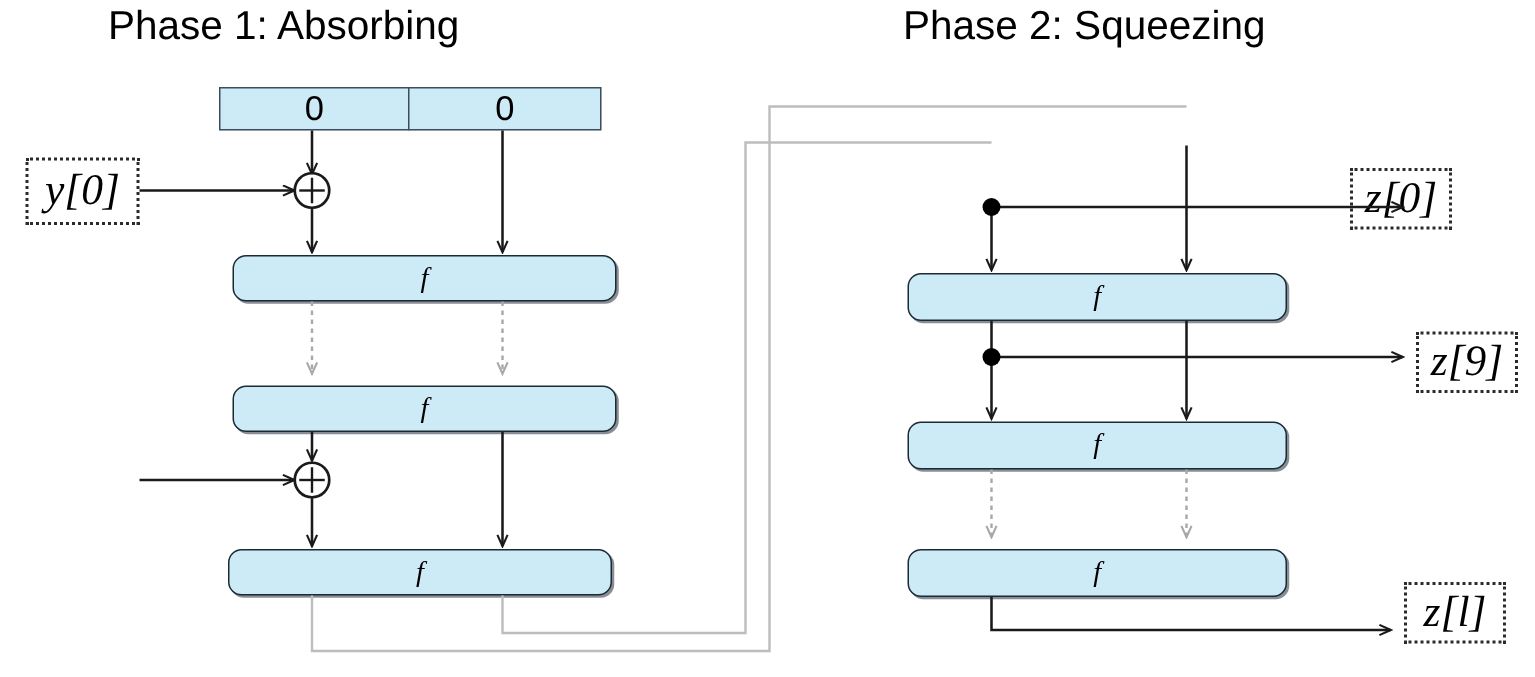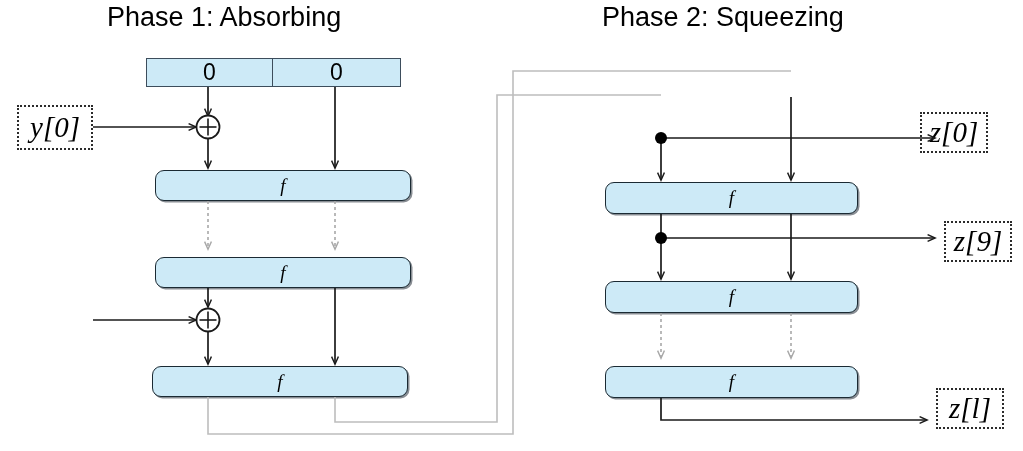--- a/index.html
+++ b/index.html
@@ -23,21 +23,21 @@
     height: 451px;
   }
   .phase-title {
     position: absolute;
     font-size: 27px;
     color: #000000;
     font-family: "Liberation Sans", sans-serif;
     white-space: nowrap;
     letter-spacing: 0px;
   }
-  #title-p1 { left: 72px; top: 2px; margin-left: 35px; }
+  #title-p1 { left: 72px; top: 2px; }
   #title-p2 { left: 602px; top: 2px; }
 
   .state-cell {
     position: absolute;
     box-sizing: border-box;
     background: #cdeaf7;
     border: 1.6px solid #3d4d5c;
     font-size: 23px;
     color: #000;
     display: flex;
@@ -91,21 +91,21 @@
   <div class="fbox" style="left:155px; top:170px; width:256px; height:31px;">f</div>
   <div class="fbox" style="left:155px; top:257px; width:256px; height:31px;">f</div>
   <div class="fbox" style="left:152px; top:366px; width:256px; height:31px;">f</div>
 
   <div class="io-box" style="left:17px; top:105px; width:76px; height:45px;">y[0]</div>
 
   <div class="fbox" style="left:605px; top:182px; width:253px; height:32px;">f</div>
   <div class="fbox" style="left:605px; top:281px; width:253px; height:32px;">f</div>
   <div class="fbox" style="left:605px; top:366px; width:253px; height:32px;">f</div>
 
-  <div class="io-box" style="left:920px; top:112px; width:68px; height:41px;">z[0]</div>
+  <div class="io-box" style="left:900px; top:112px; width:68px; height:41px;">z[0]</div>
   <div class="io-box" style="left:944px; top:221px; width:68px; height:41px;">z[9]</div>
   <div class="io-box" style="left:936px; top:388px; width:68px; height:41px;">z[l]</div>
 
   <svg class="layer" viewBox="0 0 1023 451">
     <defs>
       <marker id="arrowBlack" markerWidth="10" markerHeight="10" refX="8.4" refY="4" orient="auto" markerUnits="userSpaceOnUse">
         <path d="M1,0.6 L8.6,4 L1,7.4" fill="none" stroke="#1a1a1a" stroke-width="1.4"></path>
       </marker>
       <marker id="arrowGray" markerWidth="10" markerHeight="10" refX="8.4" refY="4" orient="auto" markerUnits="userSpaceOnUse">
         <path d="M1,0.6 L8.6,4 L1,7.4" fill="none" stroke="#a8a8a8" stroke-width="1.4"></path>

